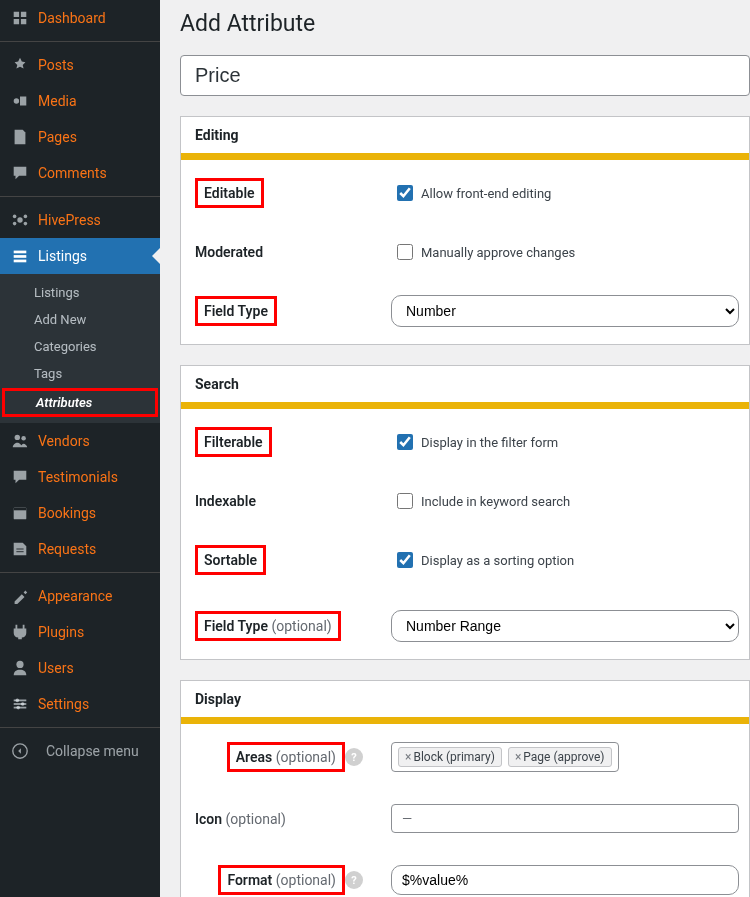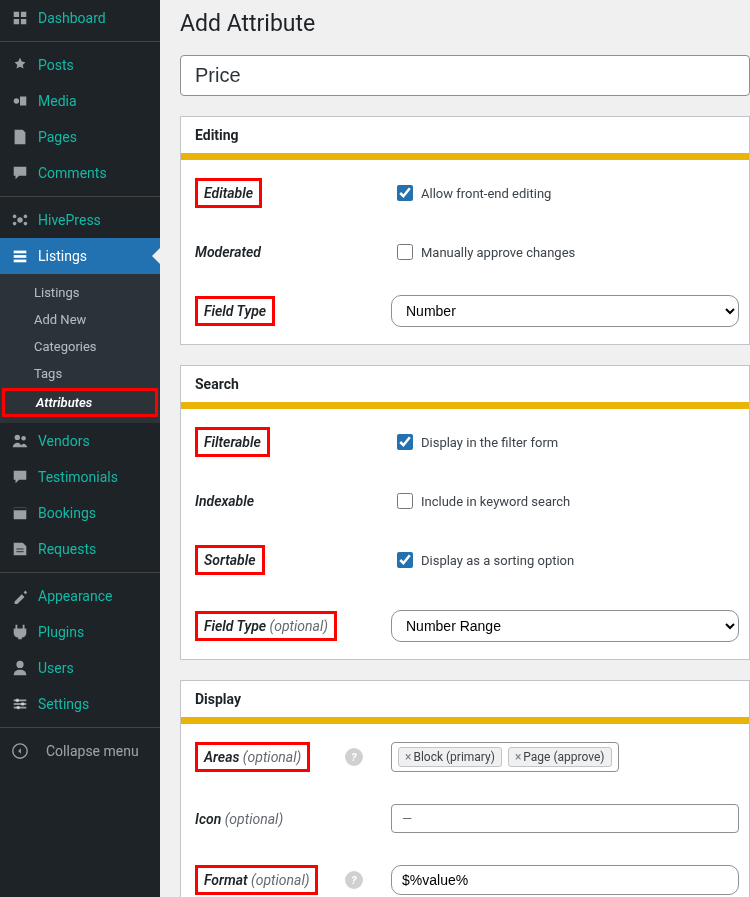--- a/index.html
+++ b/index.html
@@ -1,47 +1,47 @@
 <!DOCTYPE html>
 <html><head>
 <meta charset="utf-8">
 <style>
 * { box-sizing: border-box; margin: 0; padding: 0; }
 body { font-family: -apple-system, BlinkMacSystemFont, "Segoe UI", Roboto, sans-serif; font-size: 13px; color: #3c434a; background: #f0f0f1; overflow: hidden; }
 .wrap { display: flex; width: 750px; height: 897px; }
 .sidebar { width: 160px; background: #1d2327; color: #f0f0f1; flex-shrink: 0; }
-.menu-item { display: flex; align-items: center; padding: 8px 10px; font-size: 14px; color: #14b8a6; cursor: pointer; }
+.menu-item { display: flex; align-items: center; padding: 8px 10px; font-size: 14px; color: #f97316; cursor: pointer; }
 .menu-item .icon { width: 20px; height: 20px; margin-right: 8px; display: inline-flex; align-items: center; justify-content: center; color: rgba(240,246,252,0.6); }
 .menu-item.current { background: #2271b1; color: #fff; position: relative; }
 .menu-item.current .icon { color: #fff; }
 .menu-item.current::after { content: ''; position: absolute; right: 0; top: 50%; margin-top: -8px; border: 8px solid transparent; border-right-color: #f0f0f1; }
 .submenu { background: #2c3338; padding: 5px 0; }
 .submenu .sub-item { padding: 6px 12px 6px 34px; font-size: 13px; color: rgba(240,246,252,0.7); cursor: pointer; }
 .submenu .sub-item.current { color: #fff; font-weight: 600; }
 .submenu .sub-item.current.highlighted { border: 3px solid #f00; margin: 1px 2px; padding: 4px 10px 4px 31px; font-style: italic; }
 .menu-separator { border-top: 1px solid #444; margin: 5px 0; }
 .content { flex: 1; padding: 10px 0 0 20px; overflow: hidden; }
 h1 { font-size: 23px; font-weight: 400; color: #1d2327; margin-bottom: 18px; }
 .title-input { width: 100%; font-size: 20px; padding: 8px 14px; border: 1px solid #8c8f94; border-radius: 4px; background: #fff; color: #2c3338; margin-bottom: 20px; }
 .postbox { background: #fff; border: 1px solid #c3c4c7; margin-bottom: 20px; }
 .postbox-header { border-bottom: 7px solid #eab308; padding: 10px 14px; font-size: 14px; font-weight: 700; color: #1d2327; }
 .form-table { width: 100%; border-collapse: collapse; }
 .form-table tr { }
-.form-table th { text-align: left; vertical-align: middle; padding: 18px 10px 18px 14px; width: 200px; font-weight: 600; font-size: 14px; color: #1d2327; font-style: italic; }
+.form-table th { text-align: left; vertical-align: middle; padding: 18px 10px 18px 14px; width: 200px; font-weight: 600; font-size: 14px; color: #1d2327; }
 .form-table td { padding: 14px 10px; vertical-align: middle; }
 .highlighted-label { border: 3px solid #f00; padding: 4px 6px; display: inline-block; }
 .optional { font-weight: 400; color: #646970; }
 .check-row { display: flex; align-items: center; gap: 8px; padding-left: 6px; }
 input[type=checkbox] { width: 16px; height: 16px; accent-color: #2271b1; }
 .select-input, .text-input { width: 100%; padding: 6px 10px; border: 1px solid #8c8f94; border-radius: 10px; font-size: 14px; background: #fff; }
 .tags-box { display: inline-flex; gap: 6px; border: 1px solid #8c8f94; border-radius: 4px; padding: 4px 6px; background: #fff; }
 .tag { background: #f0f0f1; border: 1px solid #c3c4c7; border-radius: 3px; padding: 2px 6px; font-size: 12px; display: inline-flex; align-items: center; gap: 2px; }
 .tag .x { color: #787c82; }
 .help-icon { width: 18px; height: 18px; border-radius: 50%; background: #d0d0d0; color: #fff; display: inline-flex; align-items: center; justify-content: center; font-size: 11px; font-weight: bold; margin-right: 8px; }
-.th-with-help { display: flex; align-items: center; justify-content: space-between; }
+.th-with-help { display: flex; align-items: center; justify-content: flex-end; }
 .dash { color: #646970; border: 1px solid #8c8f94; border-radius: 4px; padding: 6px 10px; background: #fff; display: block; }
 svg { width: 18px; height: 18px; }
 </style>
 </head>
 <body>
 
 <div class="wrap">
   <div class="sidebar">
     <div class="menu-item">
       <span class="icon">

